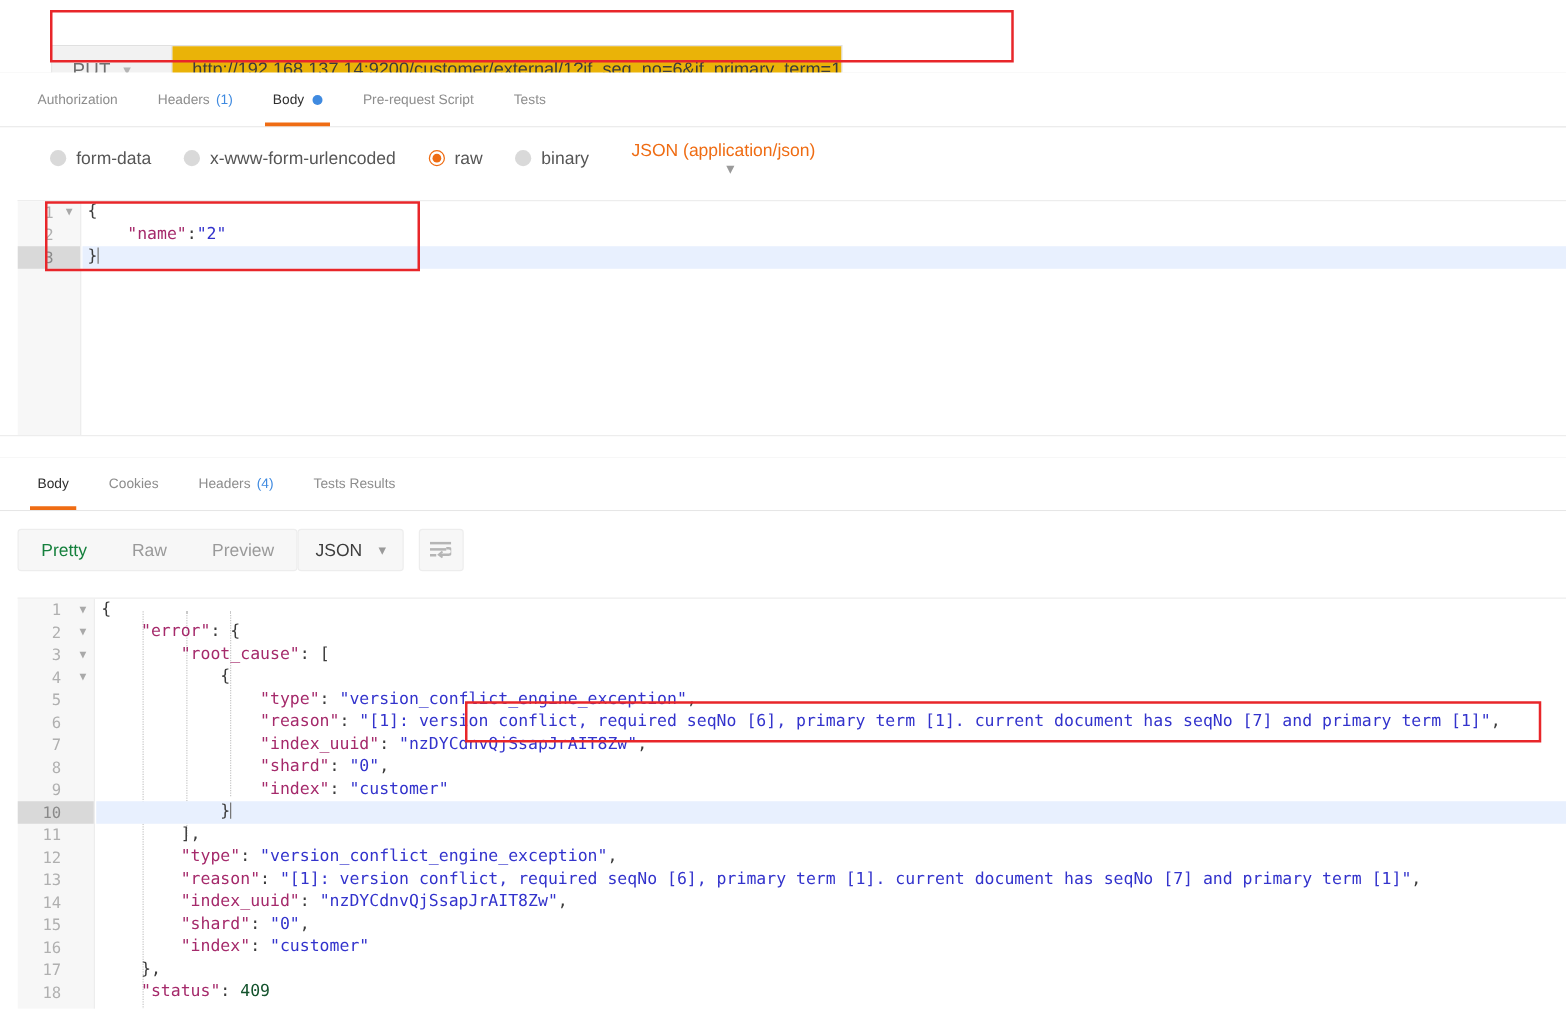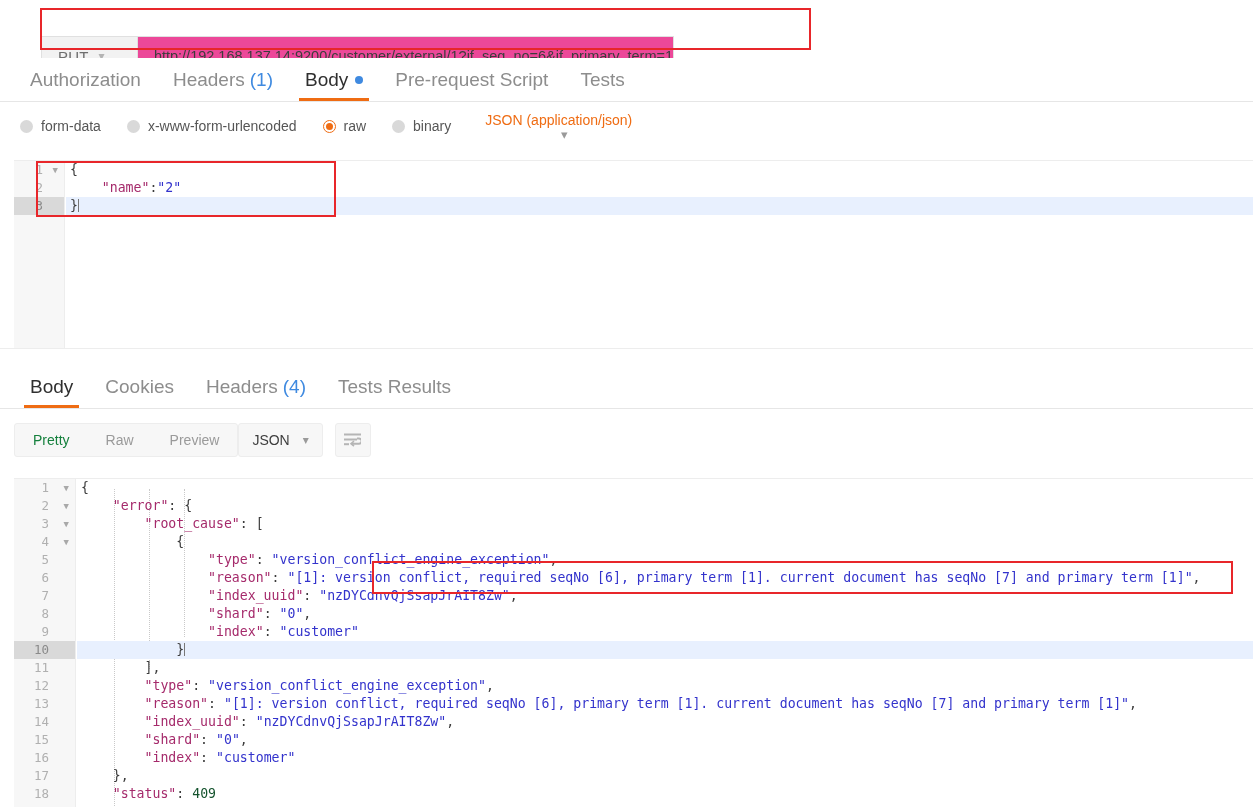--- a/index.html
+++ b/index.html
@@ -57,21 +57,21 @@
     font-size: 12px;
     line-height: 1;
   }
   .url-field {
     flex: 1;
     height: 100%;
     display: flex;
     align-items: center;
     padding-left: 16px;
     box-sizing: border-box;
-    background: #ec4899;
+    background: #eab308;
     cursor: text;
   }
   .url-text {
     font-size: 14.5px;
     color: #3c3c3c;
     white-space: nowrap;
   }
   
   .anno-url {
     position: absolute;
@@ -91,21 +91,21 @@
     border-bottom: 1px solid #e6e6e6;
     display: flex;
     align-items: stretch;
     padding-left: 14px;
     box-sizing: border-box;
   }
   .req-tab {
     display: flex;
     align-items: center;
     padding: 0 16px;
-    font-size: 19px;
+    font-size: 11px;
     color: #8d8d8d;
     cursor: pointer;
     position: relative;
     white-space: nowrap;
   }
   .req-tab.active { color: #2f2f2f; }
   .req-tab.active::after {
     content: "";
     position: absolute;
     left: 10px; right: 10px; bottom: 0;
@@ -121,21 +121,21 @@
     margin-left: 7px;
   }
 
   
   .body-type-row {
     position: absolute;
     left: 0; top: 102px;
     width: 1136px; height: 48px;
     display: flex;
     align-items: center;
-    padding-left: 20px;
+    padding-left: 40px;
     box-sizing: border-box;
     background: #ffffff;
     text-align: right;
   }
   .radio-item {
     display: flex;
     align-items: center;
     margin-right: 26px;
     cursor: pointer;
   }

